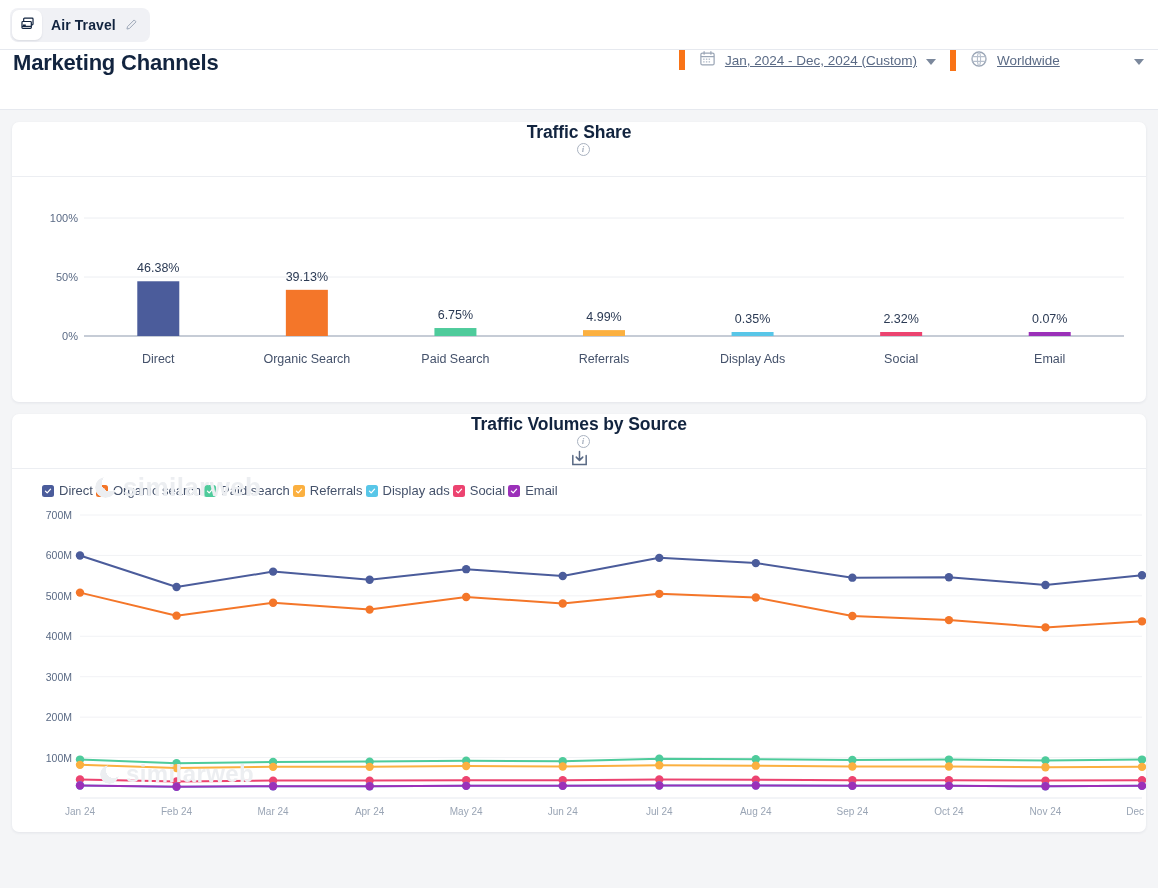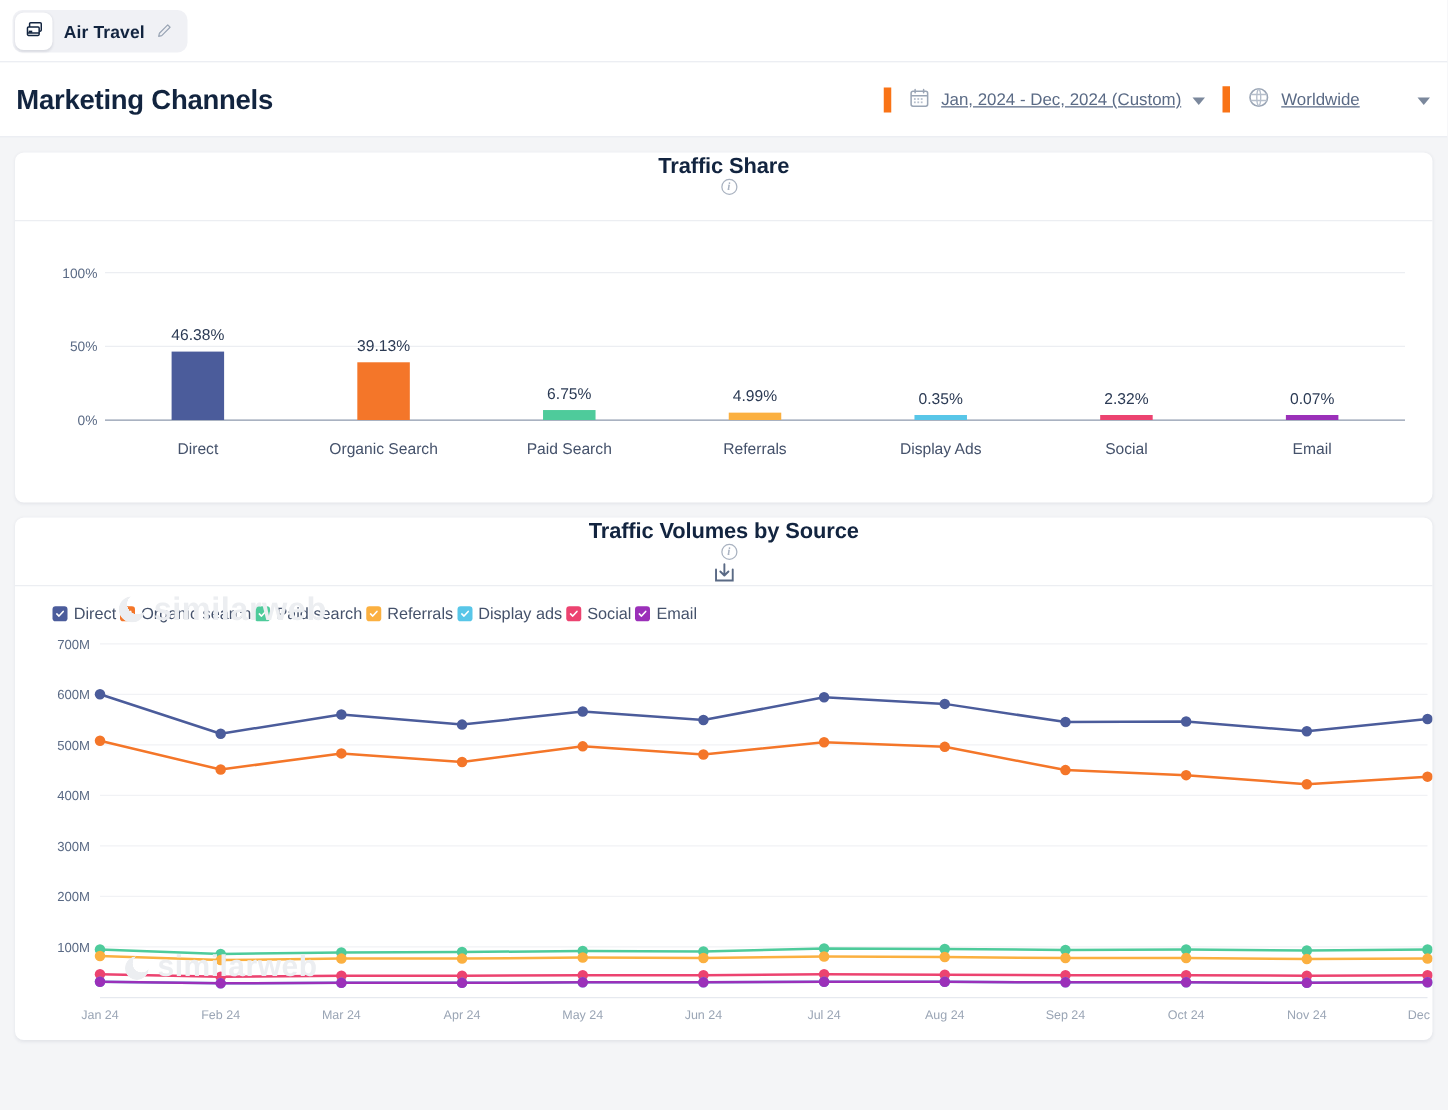--- a/index.html
+++ b/index.html
@@ -28,39 +28,39 @@
     width:30px; height:30px; background:#fff; border-radius:7px;
     display:flex; align-items:center; justify-content:center;
     box-shadow:0 1px 2px rgba(20,30,60,.10);
   }
   .tab-label { font-size:14px; font-weight:bold; color:#12243f; letter-spacing:.1px; }
   .tab-edit { display:flex; align-items:center; color:#9aa5b5; }
 
   
   .pagehead {
     height:60px; background:#ffffff;
-    display:flex; align-items:center;
+    display:flex; align-items:flex-start;
     border-bottom:1px solid #e6e9ef;
   }
   .pagetitle {
     flex:1; display:flex; align-items:center;
     padding-left:13px;
     font-size:22px; font-weight:bold; color:#12243f;
     letter-spacing:-.2px;
   }
   .hdr-ctl {
     display:flex; align-items:center; gap:9px;
     padding:0 14px;
     border-left:6px solid #f97316;
     font-size:13.5px; color:#5a6a85;
     cursor:pointer;
     text-decoration:underline;
   }
   .hdr-ctl.date { }
-  .hdr-ctl.geo { width:180px; justify-content:flex-start; }
+  .hdr-ctl.geo { width:208px; justify-content:flex-start; }
   .hdr-ctl .caret { margin-left:auto; }
   .caret-tri {
     width:0;height:0;border-left:5px solid transparent;border-right:5px solid transparent;
     border-top:6px solid #7b889c; display:inline-block;
   }
 
   
   .card {
     background:#fff; border-radius:7px; margin:12px;
     box-shadow:0 1px 3px rgba(25,40,75,.08);

